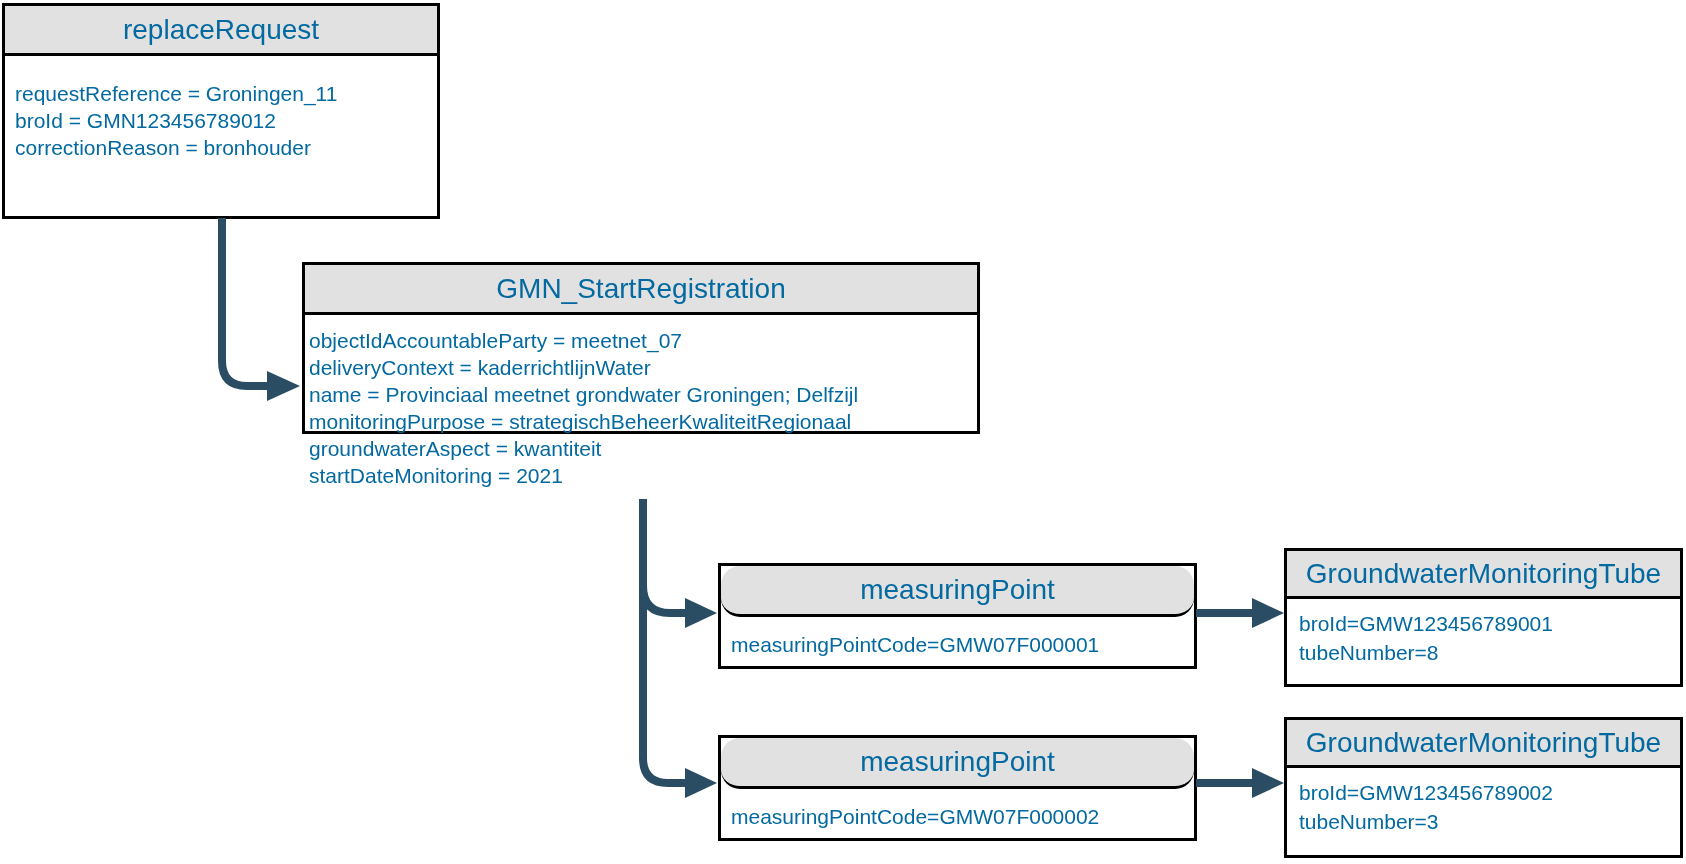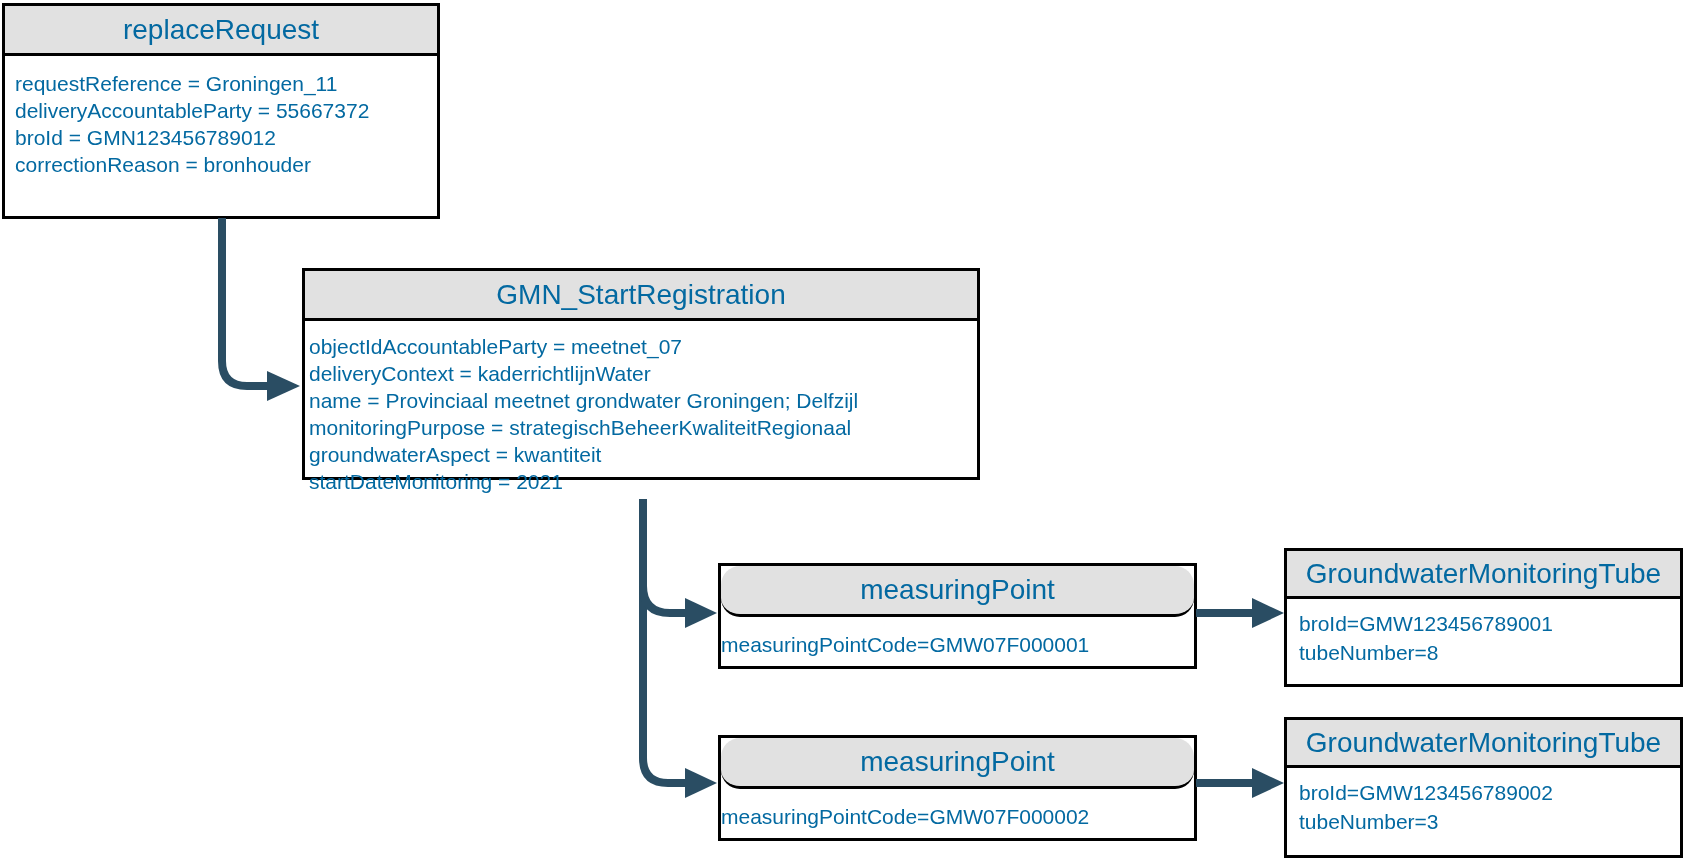--- a/index.html
+++ b/index.html
@@ -54,35 +54,36 @@
   .body {
     font-size: 21px;
   }
   .line {
     white-space: nowrap;
   }
 
   
   #box-rr { left: 2px; top: 3px; width: 438px; height: 216px; }
   #box-rr .title { height: 50px; line-height: 47px; }
-  #box-rr .body { padding: 14px 10px 0 10px; line-height: 27px; }
+  #box-rr .body { padding: 24px 10px 0 10px; line-height: 27px; }
 
   
-  #box-gmn { left: 302px; top: 268px; width: 678px; height: 212px; }
+  #box-gmn { left: 302px; top: 262px; width: 678px; height: 172px; }
   #box-gmn .title { height: 50px; line-height: 47px; }
   #box-gmn .body { padding: 12px 12px 0 4px; line-height: 27px; }
 
   
   #box-mp1 { left: 718px; top: 563px; width: 479px; height: 106px; }
   #box-mp2 { left: 718px; top: 735px; width: 479px; height: 106px; }
   #box-mp1 .title, #box-mp2 .title { height: 51px; line-height: 48px; border-radius: 19px; }
   #box-mp1 .body, #box-mp2 .body {
     height: 56px;
     display: flex;
     align-items: center;
+    padding-left: 10px;
   }
 
   
   #box-gt1 { left: 1284px; top: 548px; width: 399px; height: 139px; }
   #box-gt2 { left: 1284px; top: 717px; width: 399px; height: 141px; }
   #box-gt1 .title, #box-gt2 .title { height: 48px; line-height: 45px; }
   #box-gt1 .body, #box-gt2 .body { padding: 10px 12px 0 12px; line-height: 29px; }
 </style>
 </head>
 <body>
@@ -104,21 +105,20 @@
     <polygon class="arrow-head" points="1252,598 1284,613 1252,628"></polygon>
 
     <path class="arrow-line" d="M1196 783 H1252"></path>
     <polygon class="arrow-head" points="1252,768 1284,783 1252,798"></polygon>
   </svg>
 
   <div class="box" id="box-rr">
     <div class="title">replaceRequest</div>
     <div class="body">
       <div class="line">requestReference = Groningen_11</div>
-      <div class="line">deliveryAccountableParty = 55667372</div>
       <div class="line">broId = GMN123456789012</div>
       <div class="line">correctionReason = bronhouder</div>
     </div>
   </div>
 
   <div class="box" id="box-gmn">
     <div class="title">GMN_StartRegistration</div>
     <div class="body">
       <div class="line">objectIdAccountableParty = meetnet_07</div>
       <div class="line">deliveryContext = kaderrichtlijnWater</div>

